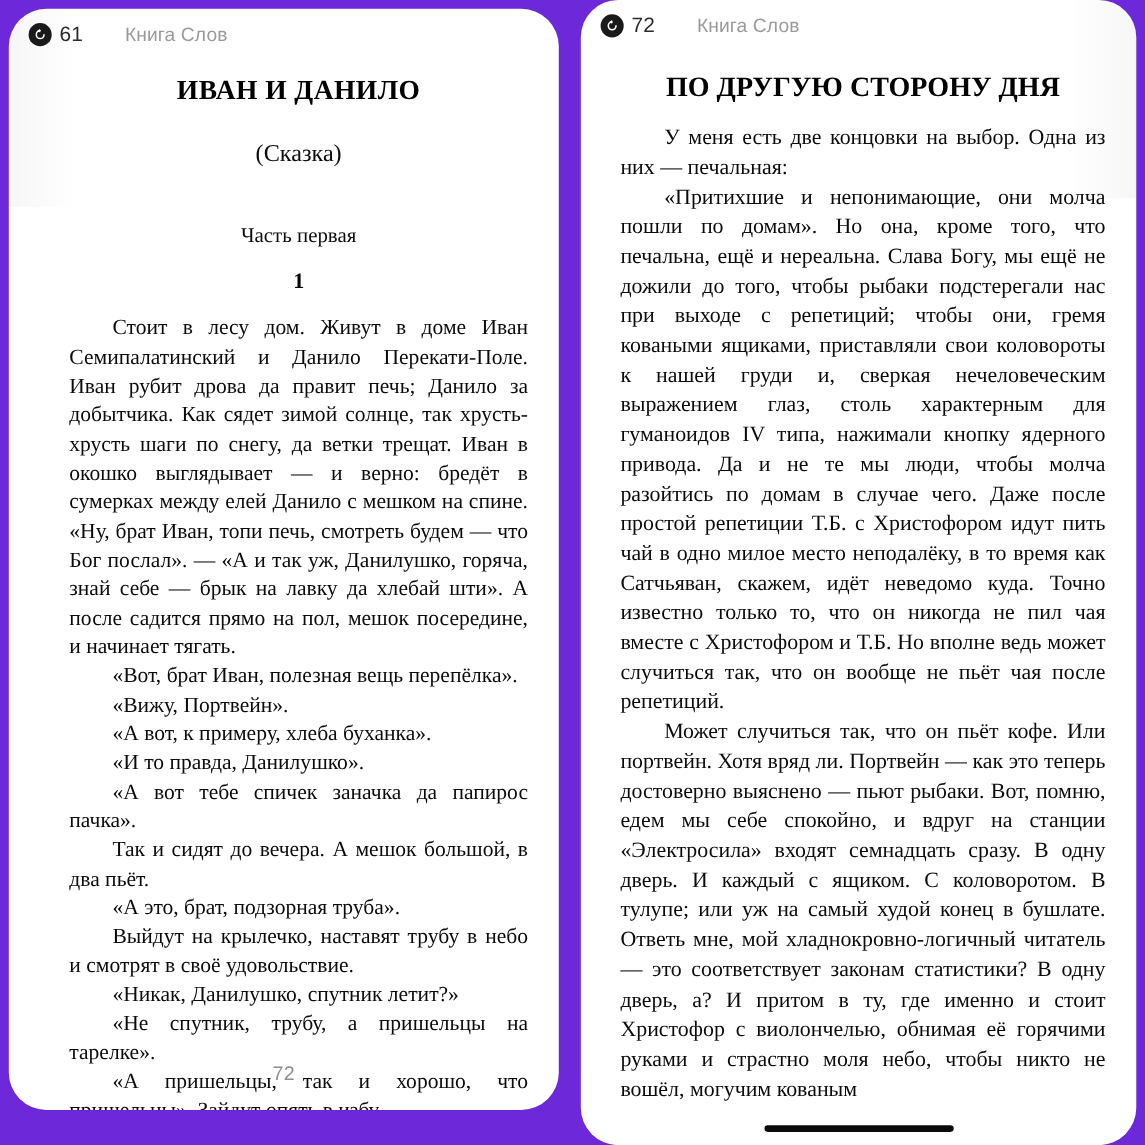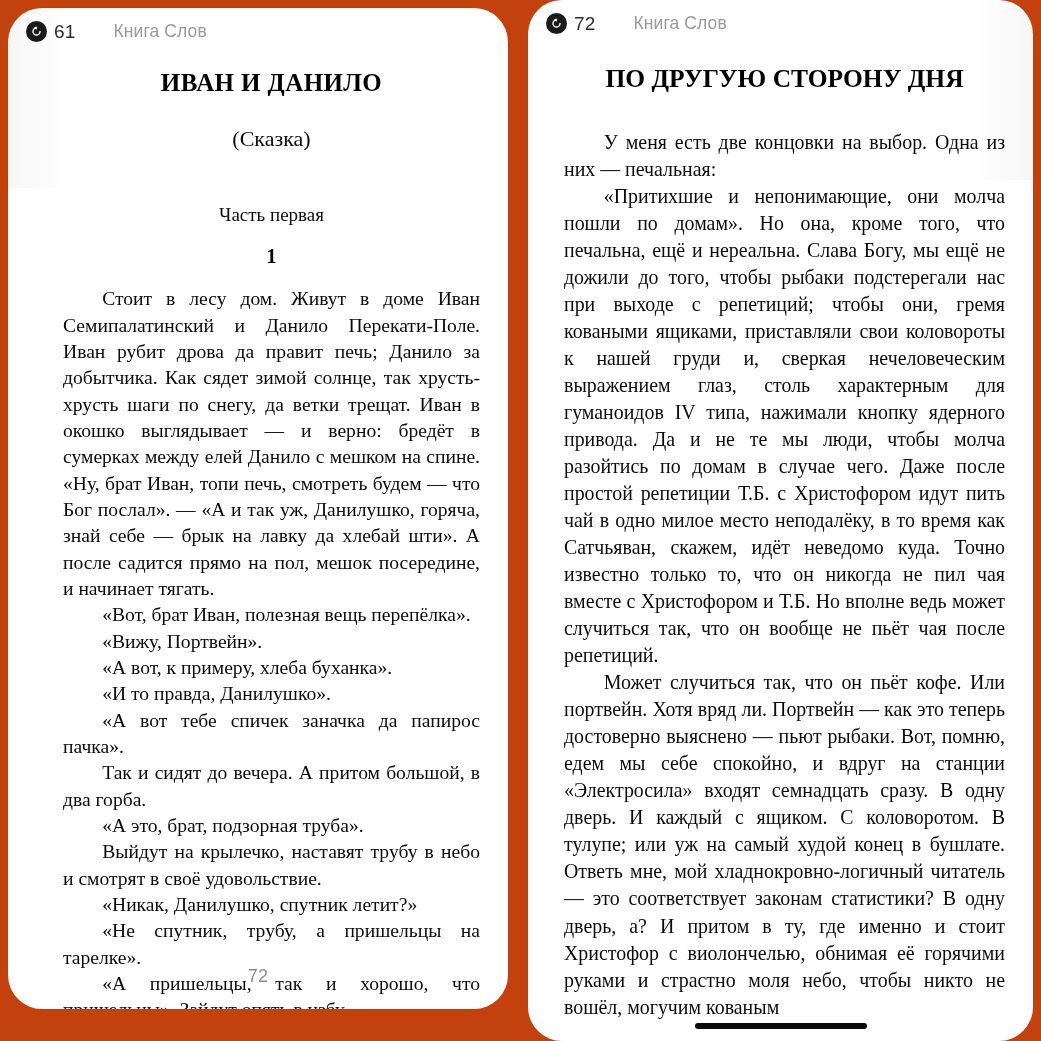--- a/index.html
+++ b/index.html
@@ -11,21 +11,21 @@
     height: 1041px;
     background: #ffffff;
     font-family: "Liberation Serif", "DejaVu Serif", serif;
     overflow: hidden;
   }
 
   #screen {
     position: relative;
     width: 1041px;
     height: 1041px;
-    background: #c2410c;
+    background: #6d28d9;
     display: flex;
     gap: 0px;
   }
 
   
   .reader-panel {
     position: relative;
     background: #ffffff;
     box-sizing: border-box;
     overflow: hidden;
@@ -169,21 +169,21 @@
     text-align: justify;
     text-justify: inter-word;
     hyphens: manual;
   }
   .body-text.first { margin-top: 18px; }
   .body-text p {
     margin: 0;
     text-indent: 2.0em;
   }
   .right-col .body-text { font-size: 19.9px; line-height: 1.358; }
-  .right-col .body-text.first { margin-top: 34px; }
+  .right-col .body-text.first { margin-top: 17px; }
 
   
   .page-number {
     position: absolute;
     left: 0;
     right: 0;
     text-align: center;
     font-family: "Liberation Sans", sans-serif;
     font-size: 18px;
     color: #8d8d8d;
@@ -230,21 +230,21 @@
         <div class="chapter-subtitle">(Сказка)</div>
         <div class="part-heading">Часть первая</div>
         <div class="section-number">1</div>
         <div class="body-text first">
             <p>Стоит в лесу дом. Живут в доме Иван Семипалатинский и Данило Перекати-Поле. Иван рубит дрова да правит печь; Данило за добытчика. Как сядет зимой солнце, так хрусть-хрусть шаги по снегу, да ветки трещат. Иван в окошко выглядывает — и верно: бредёт в сумерках между елей Данило с мешком на спине. «Ну, брат Иван, топи печь, смотреть будем — что Бог послал». — «А и так уж, Данилушко, горяча, знай себе — брык на лавку да хлебай шти». А после садится прямо на пол, мешок посередине, и начинает тягать.</p>
             <p>«Вот, брат Иван, полезная вещь перепёлка».</p>
             <p>«Вижу, Портвейн».</p>
             <p>«А вот, к примеру, хлеба буханка».</p>
             <p>«И то правда, Данилушко».</p>
             <p>«А вот тебе спичек заначка да папирос пачка».</p>
-            <p>Так и сидят до вечера. А притом большой, в два горба.</p>
+            <p>Так и сидят до вечера. А мешок большой, в два пьёт.</p>
             <p>«А это, брат, подзорная труба».</p>
             <p>Выйдут на крылечко, наставят трубу в небо и смотрят в своё удовольствие.</p>
             <p>«Никак, Данилушко, спутник летит?»</p>
             <p>«Не спутник, трубу, а пришельцы на тарелке».</p>
             <p>«А пришельцы, так и хорошо, что пришельцы». Зайдут опять в избу.</p>
           </div>
       </div>
     </div>
 
     <div class="page-number">72</div>

